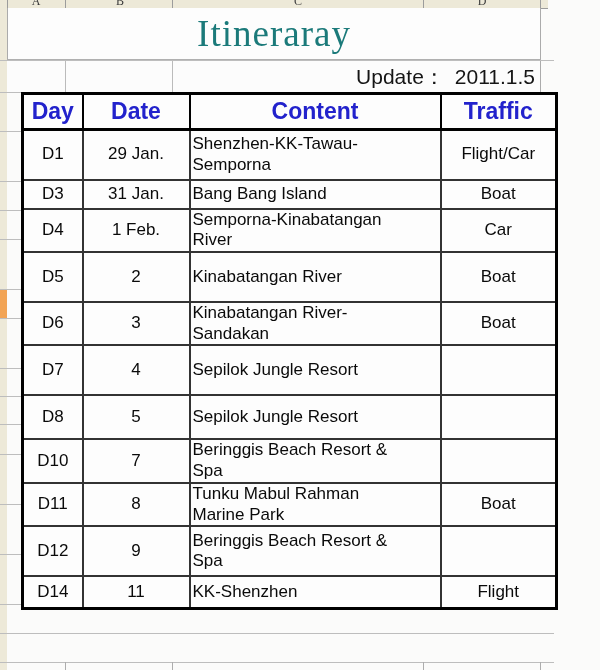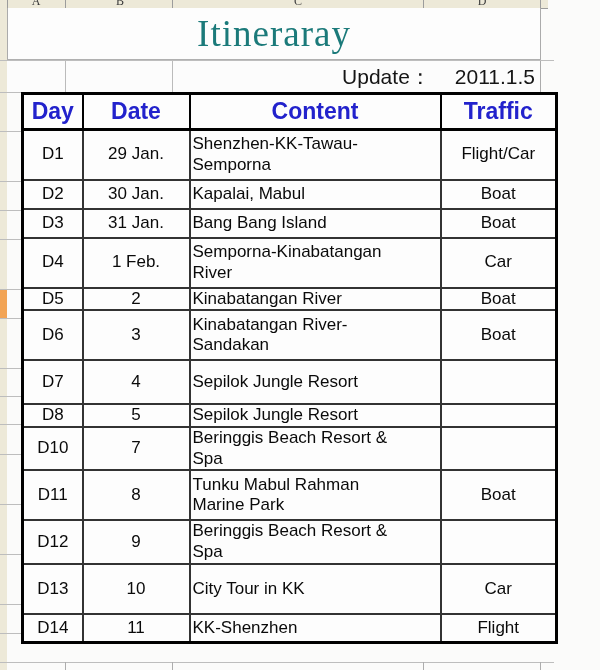--- a/index.html
+++ b/index.html
@@ -44,21 +44,21 @@
     color:var(--title-text,#1B7A7A);letter-spacing:1px;
   }
   .update-row{
     position:absolute;left:7px;top:61px;width:534px;height:31px;
     background:#FCFCFC;border-right:1px solid #ABABAB;
     display:flex;align-items:center;justify-content:flex-end;
     box-sizing:border-box;z-index:4;
   }
   .update-row .inner-v{position:absolute;top:0;width:1px;height:100%;background:#BBBBBB;}
   .update-text{font-size:21px;color:#151515;padding-right:5px;white-space:nowrap;}
-  .update-text .val{margin-left:24px;}
+  .update-text .val{margin-left:10px;}
   
   table.itin{
     position:absolute;left:21px;top:92px;width:534px;
     border-collapse:collapse;table-layout:fixed;
     background:#FDFDFD;z-index:4;
     border:3px solid #000;
     font-size:17px;color:#0A0A0A;
   }
   table.itin th{
     border:2px solid #000;border-bottom-width:3px;
@@ -155,26 +155,20 @@
   </thead>
   <tbody>
     <tr>
       <td class="c-day">D1</td>
       <td class="c-date">29 Jan.</td>
       <td class="c-content">Shenzhen-KK-Tawau-
 Semporna</td>
       <td class="c-traffic">Flight/Car</td>
     </tr>
     <tr>
-      <td class="c-day">D2</td>
-      <td class="c-date">30 Jan.</td>
-      <td class="c-content">Kapalai, Mabul</td>
-      <td class="c-traffic">Boat</td>
-    </tr>
-    <tr>
       <td class="c-day">D3</td>
       <td class="c-date">31 Jan.</td>
       <td class="c-content">Bang Bang Island</td>
       <td class="c-traffic">Boat</td>
     </tr>
     <tr>
       <td class="c-day">D4</td>
       <td class="c-date">1 Feb.</td>
       <td class="c-content">Semporna-Kinabatangan
 River</td>
@@ -220,25 +214,19 @@
       <td class="c-traffic">Boat</td>
     </tr>
     <tr>
       <td class="c-day">D12</td>
       <td class="c-date">9</td>
       <td class="c-content">Beringgis Beach Resort &amp;
 Spa</td>
       <td class="c-traffic"></td>
     </tr>
     <tr>
-      <td class="c-day">D13</td>
-      <td class="c-date">10</td>
-      <td class="c-content">City Tour in KK</td>
-      <td class="c-traffic">Car</td>
-    </tr>
-    <tr>
       <td class="c-day">D14</td>
       <td class="c-date">11</td>
       <td class="c-content">KK-Shenzhen</td>
       <td class="c-traffic">Flight</td>
     </tr>
   </tbody>
 </table>
 
 </body></html>

